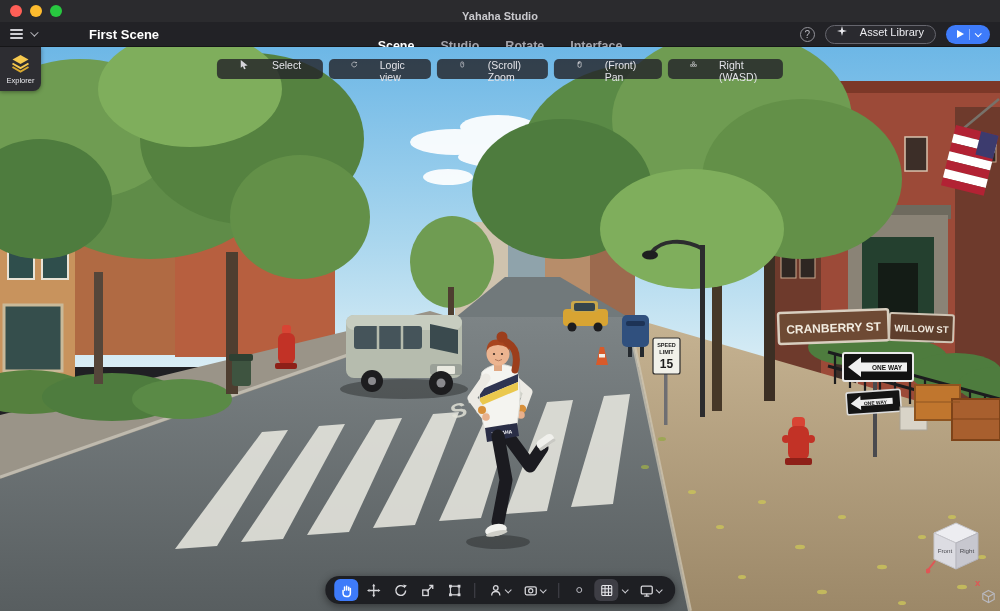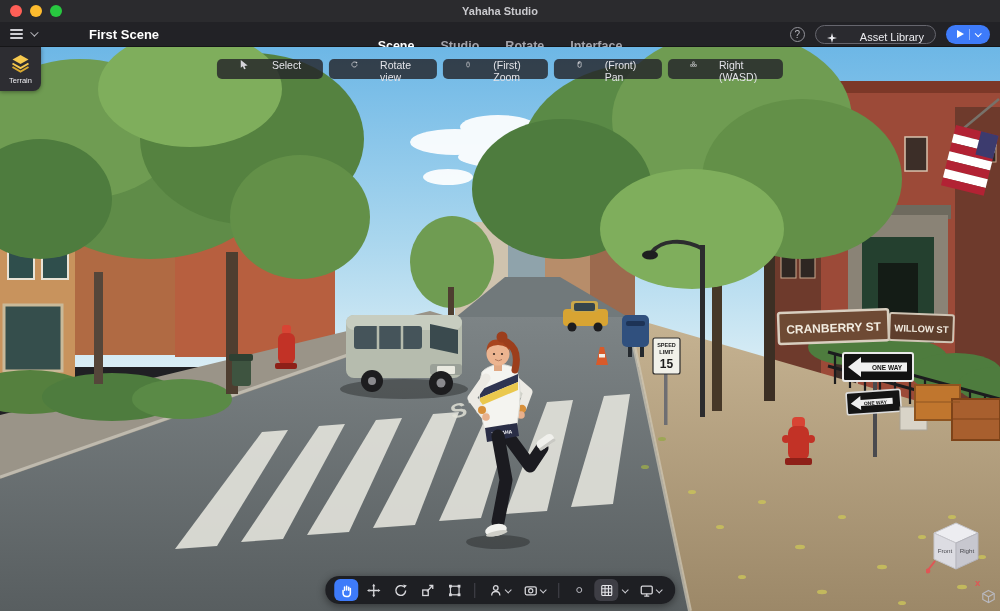--- a/index.html
+++ b/index.html
@@ -1,40 +1,40 @@
 <!DOCTYPE html>
 <html><head>
 <meta charset="utf-8">
 <style>
   * { margin:0; padding:0; box-sizing:border-box; }
   html,body { width:1000px; height:611px; overflow:hidden; background:#1c1c1e;
     font-family:"Liberation Sans", sans-serif; }
   .app { position:relative; width:1000px; height:611px; background:#202024; }
 
   
-  .titlebar { height:22px; background:#2b2b2e; display:flex; align-items:center; position:relative; }
+  .titlebar { height:22px; background:#2b2b2e; display:flex; align-items:flex-end; position:relative; }
   .lights { position:absolute; left:10px; top:5px; display:flex; gap:8px; }
   .light { width:12px; height:12px; border-radius:50%; }
   .light.red{background:#ff5f57}.light.yellow{background:#febc2e}.light.green{background:#28c840}
   .tb-title { flex:1; text-align:center; font-size:11px; color:#c9c9cd; font-weight:700; }
 
   
   .menubar { height:25px; background:#222226; display:flex; align-items:center; padding:0 10px; position:relative; border-bottom:1px solid #161618; }
   .mb-left { display:flex; align-items:center; gap:7px; }
   .hamburger { display:inline-flex; flex-direction:column; gap:2.5px; width:13px; cursor:pointer; }
   .hamburger i { display:block; height:1.5px; background:#cfcfd4; border-radius:1px; }
   .chev { width:6px; height:6px; border-right:1.5px solid #b8b8bd; border-bottom:1.5px solid #b8b8bd; transform:rotate(45deg) translateY(-2px); display:inline-block; }
   .scene-name { color:#fff; font-size:13px; font-weight:700; margin-left:2px;padding-left:44px; }
   .tabs { position:absolute; left:50%; transform:translateX(-50%); display:flex; gap:26px; height:25px; align-items:center; }
   .tab { font-size:12.5px; color:#a4a4ab; cursor:pointer; position:relative; font-weight:600;margin-top:24px; }
   .tab.active { color:#ffffff; }
   .tab.active::after { content:""; position:absolute; left:0; right:0; bottom:-5px; height:2.5px; background:#4a7dff; border-radius:2px; }
   .mb-right { margin-left:auto; display:flex; align-items:center; gap:10px; }
   .help-btn { width:15px; height:15px; border:1.2px solid #93939a; border-radius:50%; color:#b9b9bf; font-size:10px; display:flex; align-items:center; justify-content:center; cursor:pointer; }
-  .asset-btn { height:19px; border:1px solid #66666e; border-radius:10px; display:flex; align-items:flex-end; gap:23px; padding:0 11px; color:#ececf0; font-size:11px; cursor:pointer; background:#2a2a2f; }
+  .asset-btn { height:19px; border:1px solid #66666e; border-radius:10px; display:flex; align-items:flex-start; gap:13px; padding:0 11px; color:#ececf0; font-size:11px; cursor:pointer; background:#2a2a2f; }
   .play-btn { width:44px; height:19px; border-radius:10px; background:#3e7bfa; display:flex; align-items:center; justify-content:center; gap:5px; cursor:pointer; }
   .play-tri { width:0; height:0; border-left:7px solid #fff; border-top:4.5px solid transparent; border-bottom:4.5px solid transparent; }
   .play-div { width:1px; height:11px; background:rgba(255,255,255,.45); }
   .play-chev { width:5px; height:5px; border-right:1.5px solid #fff; border-bottom:1.5px solid #fff; transform:rotate(45deg) translateY(-1px); }
 
   
   .viewport { position:absolute; top:47px; left:0; width:1000px; height:564px; overflow:hidden; }
   .scene-svg { position:absolute; inset:0; display:block; }
   svg text { font-family:"Liberation Sans", sans-serif; }
 
@@ -424,43 +424,43 @@
         <path d="M55 12 Q68 20 63 40" stroke="#9c3e1c" stroke-width="7" fill="none" stroke-linecap="round"></path>
       </g>
     </svg>
 
     <div class="explorer-btn">
       <svg width="19" height="19" viewBox="0 0 18 19">
         <polygon points="9,1 17,5.5 9,10 1,5.5" fill="#f6c94e"></polygon>
         <path d="M1 9.5 L9 14 L17 9.5" stroke="#f6c94e" stroke-width="2" fill="none"></path>
         <path d="M1 13 L9 17.5 L17 13" stroke="#d9a92f" stroke-width="2" fill="none"></path>
       </svg>
-      <span>Terrain</span>
+      <span>Explorer</span>
     </div>
 
     <div class="vp-toolbar">
       <div class="vt-pill">
         <svg width="11" height="11" viewBox="0 0 12 12">
             <path d="M2 1 L9.5 7 L6 7.5 L7.4 10.6 L5.6 11.2 L4.3 8 L2 9.6 Z" fill="#d6d6da"></path>
           </svg>
         <span>Select</span>
       </div>
       <div class="vt-pill">
         <svg width="11" height="11" viewBox="0 0 12 12">
             <path d="M10.4 6a4.4 4.4 0 1 1-1.6-3.4" fill="none" stroke="#d6d6da" stroke-width="1.3"></path>
             <path d="M8.2 1 L11.4 2.1 L8.9 4.5 Z" fill="#d6d6da"></path>
           </svg>
-        <span>Rotate view</span>
+        <span>Logic view</span>
       </div>
       <div class="vt-pill">
         <svg width="11" height="11" viewBox="0 0 12 12">
             <rect x="3.4" y="1.2" width="5.2" height="9.6" rx="2.6" fill="none" stroke="#d6d6da" stroke-width="1.2"></rect>
             <rect x="5.5" y="3" width="1" height="2.4" rx="0.5" fill="#d6d6da"></rect>
           </svg>
-        <span>(First) Zoom</span>
+        <span>(Scroll) Zoom</span>
       </div>
       <div class="vt-pill">
         <svg width="11" height="11" viewBox="0 0 12 12">
             <rect x="3.4" y="1.2" width="5.2" height="9.6" rx="2.6" fill="none" stroke="#d6d6da" stroke-width="1.2"></rect>
             <path d="M3.4 3.8 a2.6 2.6 0 0 1 2.6-2.6 v3.4 h-2.6 z" fill="#d6d6da"></path>
           </svg>
         <span>(Front) Pan</span>
       </div>
       <div class="vt-pill">
         <svg width="11" height="11" viewBox="0 0 12 12">

